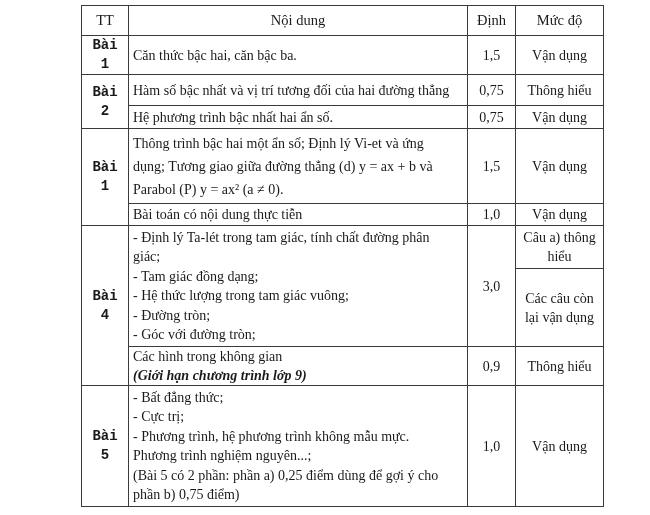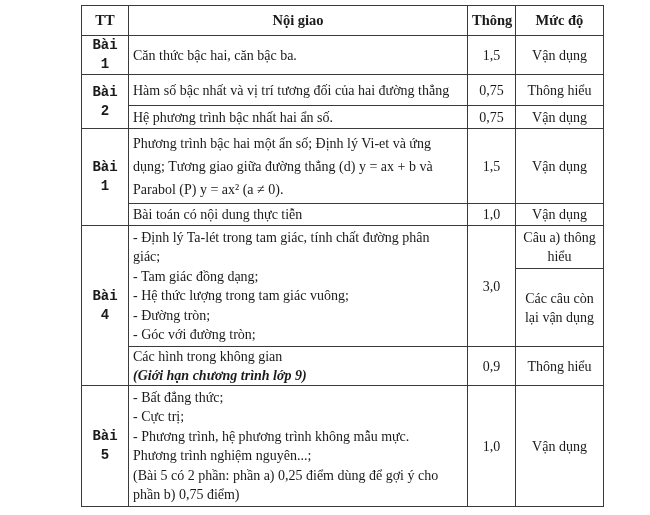--- a/index.html
+++ b/index.html
@@ -6,42 +6,42 @@
   body { width: 650px; height: 515px; position: relative; overflow: hidden;
          font-family: "Liberation Serif", "DejaVu Serif", serif; color: #1a1a1a; }
   table.matrix {
     position: absolute; left: 81px; top: 5px; width: 522px;
     border-collapse: collapse; table-layout: fixed; font-size: 14px; line-height: 19px;
   }
   table.matrix td, table.matrix th {
     border: 1.3px solid #3a3a3a; padding: 0 4px; vertical-align: middle;
   }
   col.c-tt { width: 47px; } col.c-nd { width: 339px; } col.c-diem { width: 48px; } col.c-muc { width: 88px; }
-  th { font-weight: bold; text-align: center; font-size: 14.5px; }
+  th { font-weight: normal; text-align: center; font-size: 14.5px; }
   td.tt { font-weight: bold; text-align: center; padding: 0; font-family: Liberation Mono, monospace; }
   td.diem, td.muc { text-align: center; }
   td.nd { text-align: left; padding-left: 5px; margin-top: 12px; }
   .it { font-style: italic; font-weight: bold; }
   .line { display: block; }
 </style>
 </head>
 <body>
 
 <table class="matrix">
   <colgroup>
       <col class="c-tt">
       <col class="c-nd">
       <col class="c-diem">
       <col class="c-muc">
     </colgroup>
   <tbody>
       <tr style="height:30px">
     <th>TT</th>
-    <th>Nội giao</th>
-    <th>Thông</th>
+    <th>Nội dung</th>
+    <th>Định</th>
     <th>Mức độ</th>
   </tr>
 
   <tr style="height:21px">
     <td class="tt">Bài 1</td>
     <td class="nd">Căn thức bậc hai, căn bậc ba.</td>
     <td class="diem">1,5</td>
     <td class="muc">Vận dụng</td>
   </tr>
 
@@ -53,21 +53,21 @@
   </tr>
   <tr style="height:23px">
     <td class="nd">Hệ phương trình bậc nhất hai ẩn số.</td>
     <td class="diem">0,75</td>
     <td class="muc">Vận dụng</td>
   </tr>
 
   <tr style="height:75px">
     <td class="tt" rowspan="2">Bài 1</td>
     <td class="nd" style="line-height:23px">
-      <span class="line">Phương trình bậc hai một ẩn số; Định lý Vi-et và ứng</span>
+      <span class="line">Thông trình bậc hai một ẩn số; Định lý Vi-et và ứng</span>
       <span class="line">dụng; Tương giao giữa đường thẳng (d) y = ax + b  và</span>
       <span class="line">Parabol (P) y = ax² (a ≠ 0).</span>
     </td>
     <td class="diem">1,5</td>
     <td class="muc">Vận dụng</td>
   </tr>
   <tr style="height:22px">
     <td class="nd">Bài toán có nội dung thực tiễn</td>
     <td class="diem">1,0</td>
     <td class="muc">Vận dụng</td>

